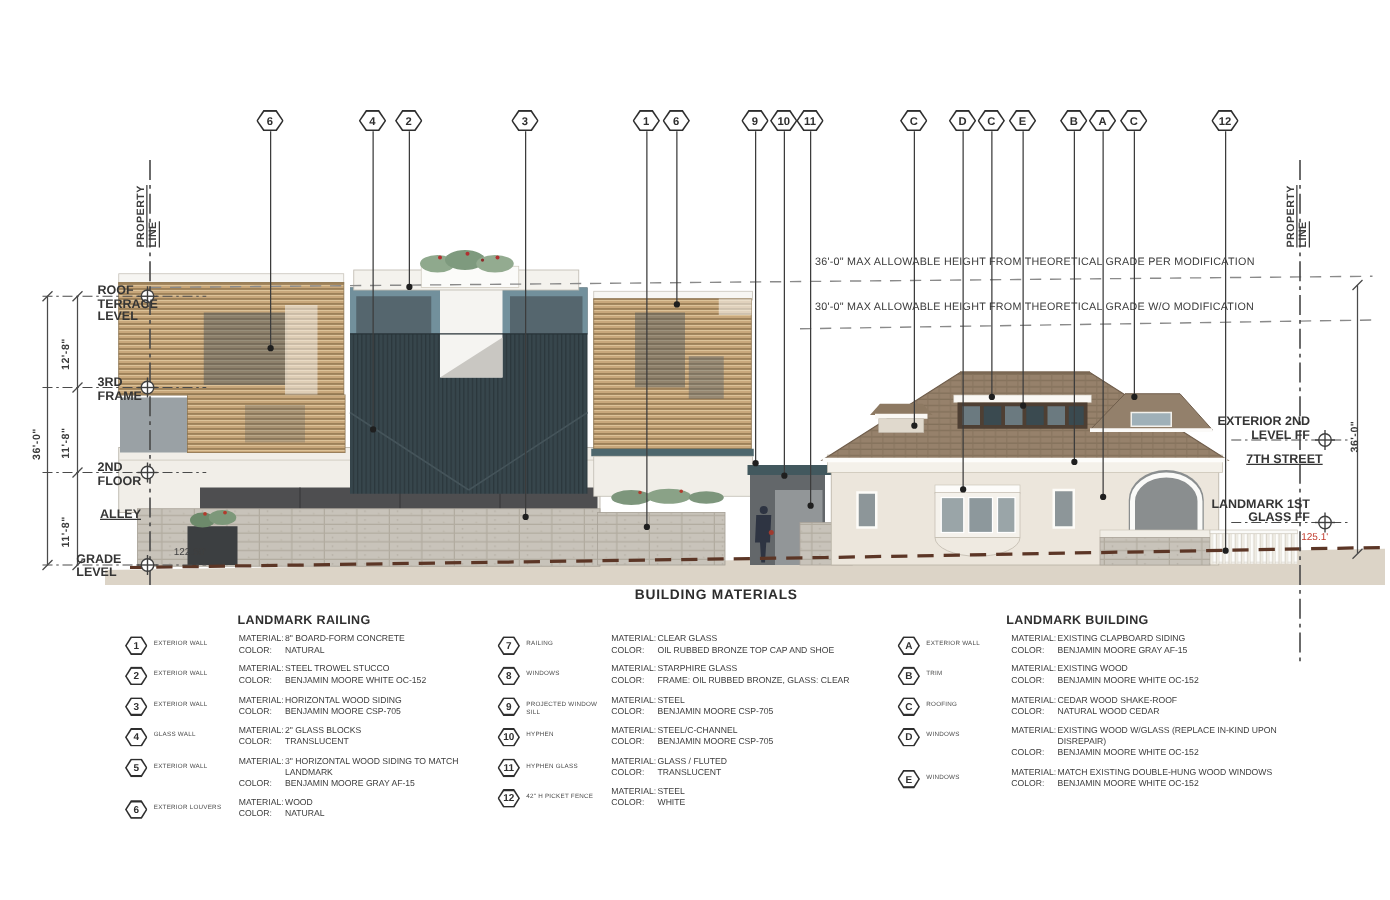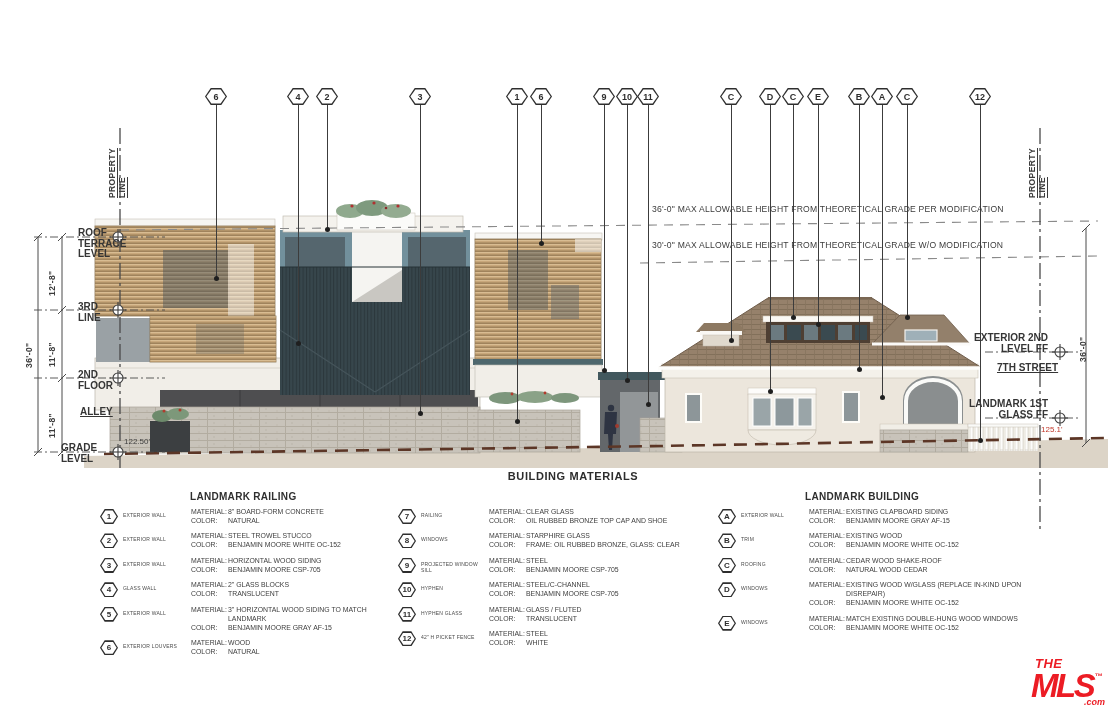--- a/index.html
+++ b/index.html
@@ -396,25 +396,25 @@
   <div class="vtext pl" style="left:107px;top:126px;height:72px">PROPERTY LINE</div>
   <div class="vtext pl" style="left:1027px;top:126px;height:72px">PROPERTY LINE</div>
 
   <div class="vtext" style="left:24px;top:318px;height:50px">36'-0"</div>
   <div class="vtext" style="left:47px;top:252px;height:44px">12'-8"</div>
   <div class="vtext" style="left:47px;top:323px;height:44px">11'-8"</div>
   <div class="vtext" style="left:47px;top:394px;height:44px">11'-8"</div>
   <div class="vtext" style="left:1078px;top:312px;height:50px">36'-0"</div>
 
   <div class="txt lvl" style="left:78px;top:228px;width:48px">ROOF TERRACE LEVEL</div>
-  <div class="txt lvl" style="left:78px;top:302px;width:34px">3RD LINE</div>
+  <div class="txt lvl" style="left:78px;top:302px;width:34px">3RD FRAME</div>
   <div class="txt lvl" style="left:78px;top:370px;width:36px">2ND FLOOR</div>
   <div class="txt lvl ustreet" style="left:80px;top:407px">ALLEY</div>
   <div class="txt lvl" style="left:61px;top:443px;width:42px">GRADE LEVEL</div>
-  <div class="txt elev" style="left:124px;top:437px">122.50'</div>
+  <div class="txt elev" style="left:139px;top:437px">122.50'</div>
 
   <div class="txt note" style="left:652px;top:204px">36'-0" MAX ALLOWABLE HEIGHT FROM THEORETICAL GRADE PER MODIFICATION</div>
   <div class="txt note" style="left:652px;top:240px">30'-0" MAX ALLOWABLE HEIGHT FROM THEORETICAL GRADE W/O MODIFICATION</div>
 
   <div class="txt lvl" style="left:968px;top:333px;width:80px;text-align:right">EXTERIOR 2ND LEVEL FF</div>
   <div class="txt lvl ustreet" style="left:997px;top:363px">7TH STREET</div>
   <div class="txt lvl" style="left:968px;top:399px;width:80px;text-align:right">LANDMARK 1ST GLASS FF</div>
   <div class="txt elev red" style="left:1041px;top:425px">125.1'</div>
 
   <div class="exthead" style="left:460px;top:470px;width:226px;text-align:center">BUILDING MATERIALS</div>
@@ -729,19 +729,14 @@
             <span class="mval">MATCH EXISTING DOUBLE-HUNG WOOD WINDOWS</span>
           </div>
       <div class="mline">
             <span class="mlab">COLOR:</span>
             <span class="mval">BENJAMIN MOORE WHITE OC-152</span>
           </div>
         </div>
     </div>
   </div>
 
-  <div class="mls">
-    <div class="mls-the">THE</div>
-    <div class="mls-main"><span>MLS</span><span class="tm">™</span></div>
-    <div class="mls-com">.com</div>
-  </div>
 
 </div>
 
 </body></html>

